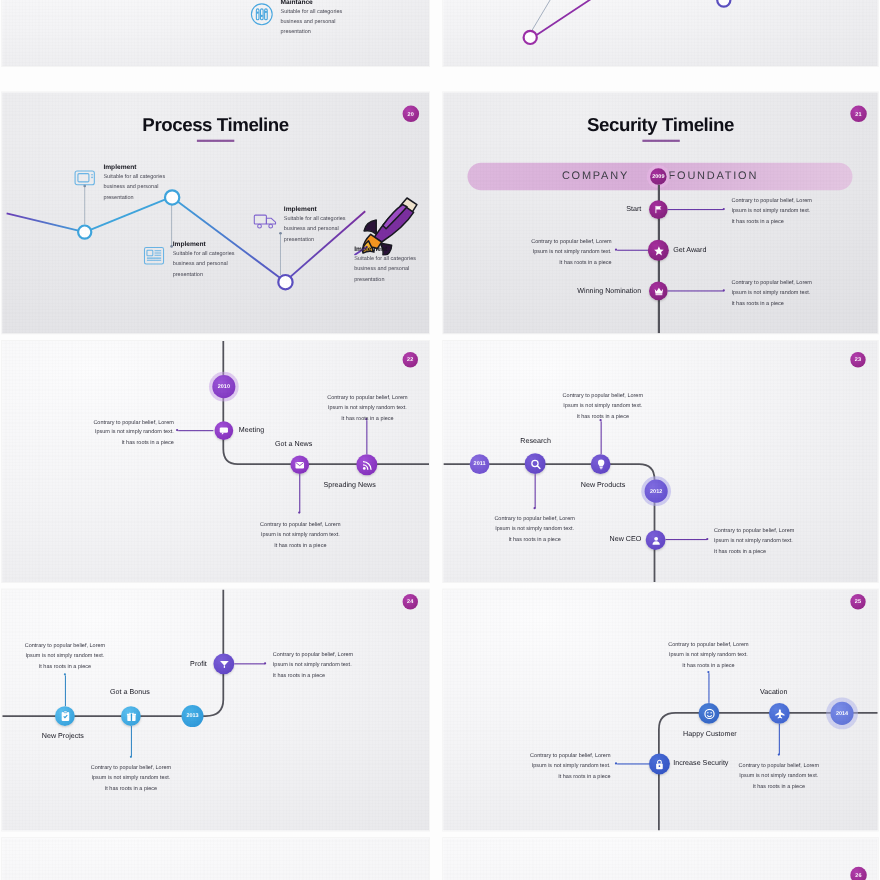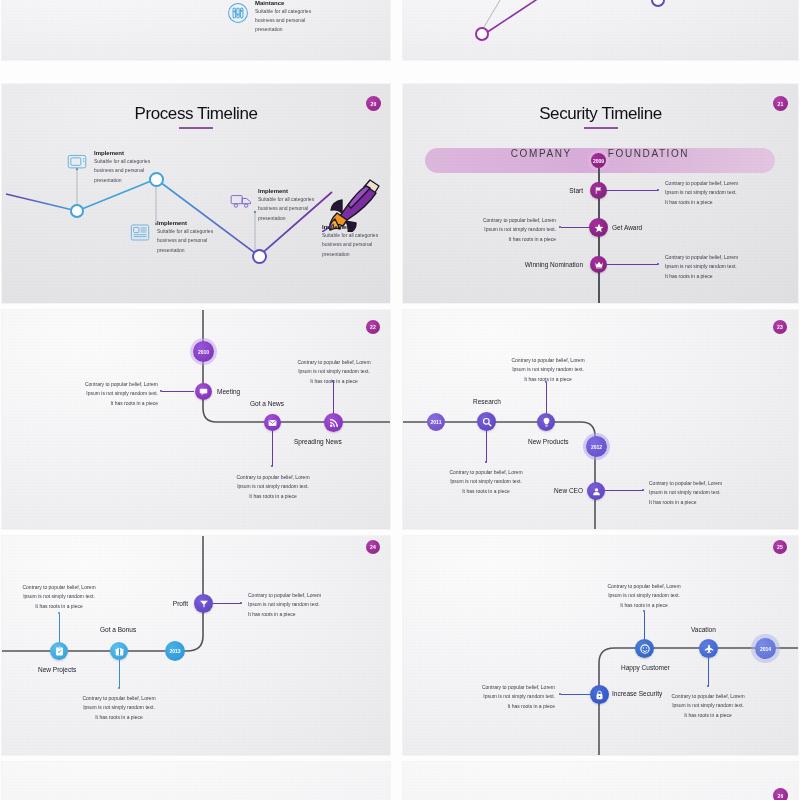--- a/index.html
+++ b/index.html
@@ -26,21 +26,21 @@
       repeating-linear-gradient(90deg, rgba(0,0,0,0.010) 0 1px, transparent 1px 3px);
     opacity:.75;
   }
   .slide.dark{
     background:
       radial-gradient(130% 140% at 30% 10%, #f0f0f2 0%, #e6e6e9 55%, #dcdce0 100%);
   }
 
   .title{
     position:absolute;left:0;right:0;text-align:center;
-    font-weight:normal;color:#101018;letter-spacing:-0.4px;
+    font-weight:bold;color:#101018;letter-spacing:-0.4px;
   }
   .title .ul{
     display:block;width:34px;height:2px;background:#7a3b8e;
     margin:3px auto 0;opacity:.85;
   }
 
   .badge{
     position:absolute;border-radius:50%;
     display:flex;align-items:center;justify-content:center;
     color:#fff;font-size:5px;font-weight:bold;letter-spacing:.2px;
@@ -77,21 +77,21 @@
   
   .ring{
     position:absolute;border-radius:50%;background:#fff;
     box-sizing:border-box;
   }
 
   
   .banner{
     position:absolute;border-radius:999px;
     background:linear-gradient(90deg,#ddb8dd 0%,#d8aed8 45%,#e3c6e1 100%);
-    display:flex;justify-content:center;
+    display:flex;align-items:center;justify-content:center;
     gap:36px;
   }
   .banner span{
     font-size:10px;letter-spacing:1.6px;color:#3d3d46;
   }
   .icon-sq{position:absolute;}
 </style>
 </head>
 <body>
 

